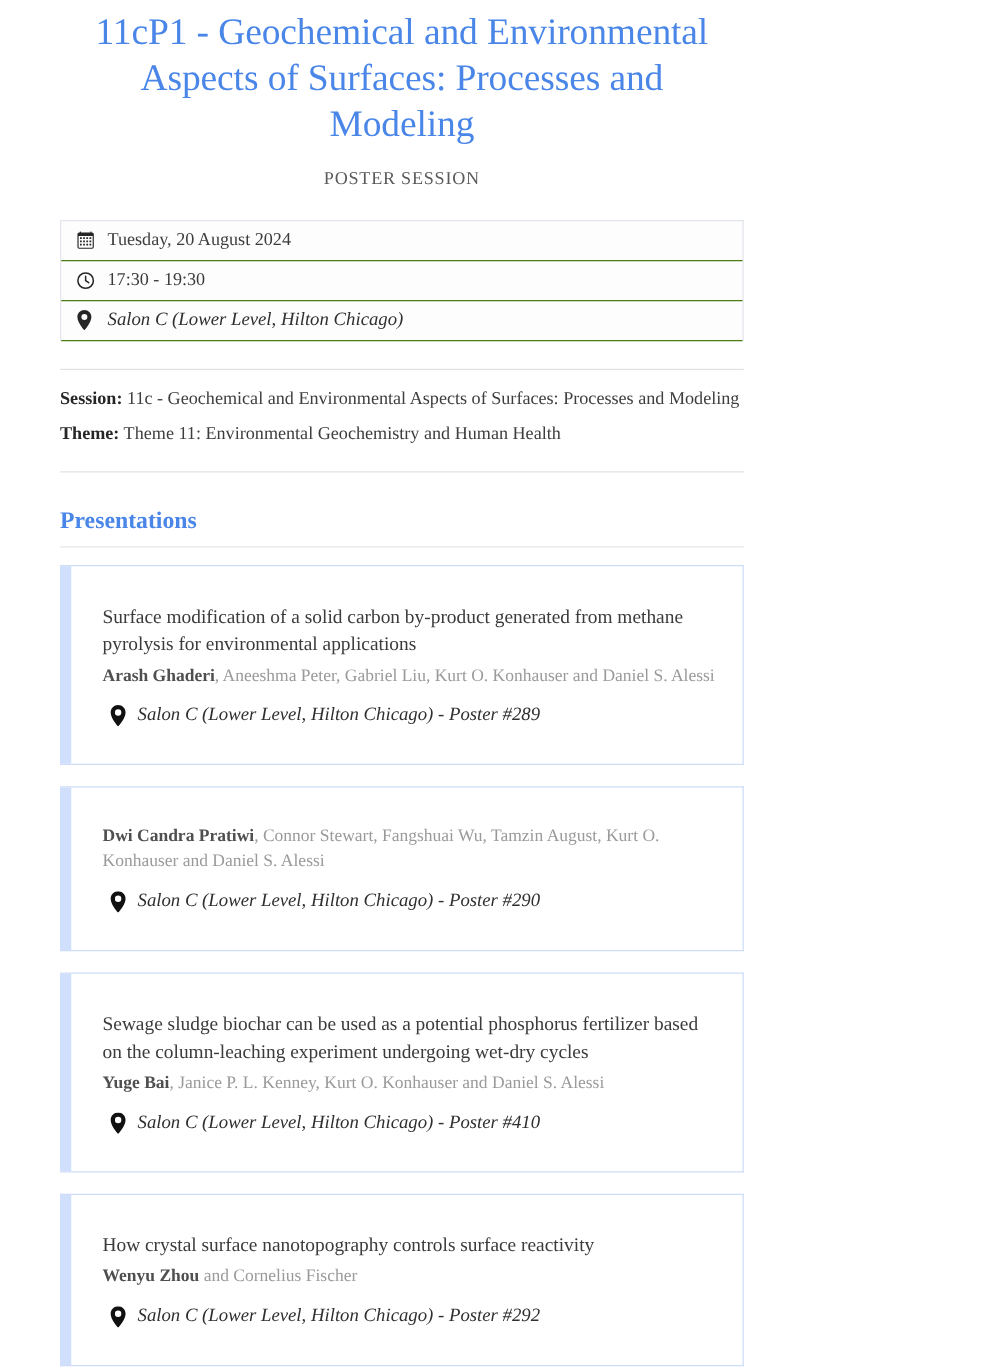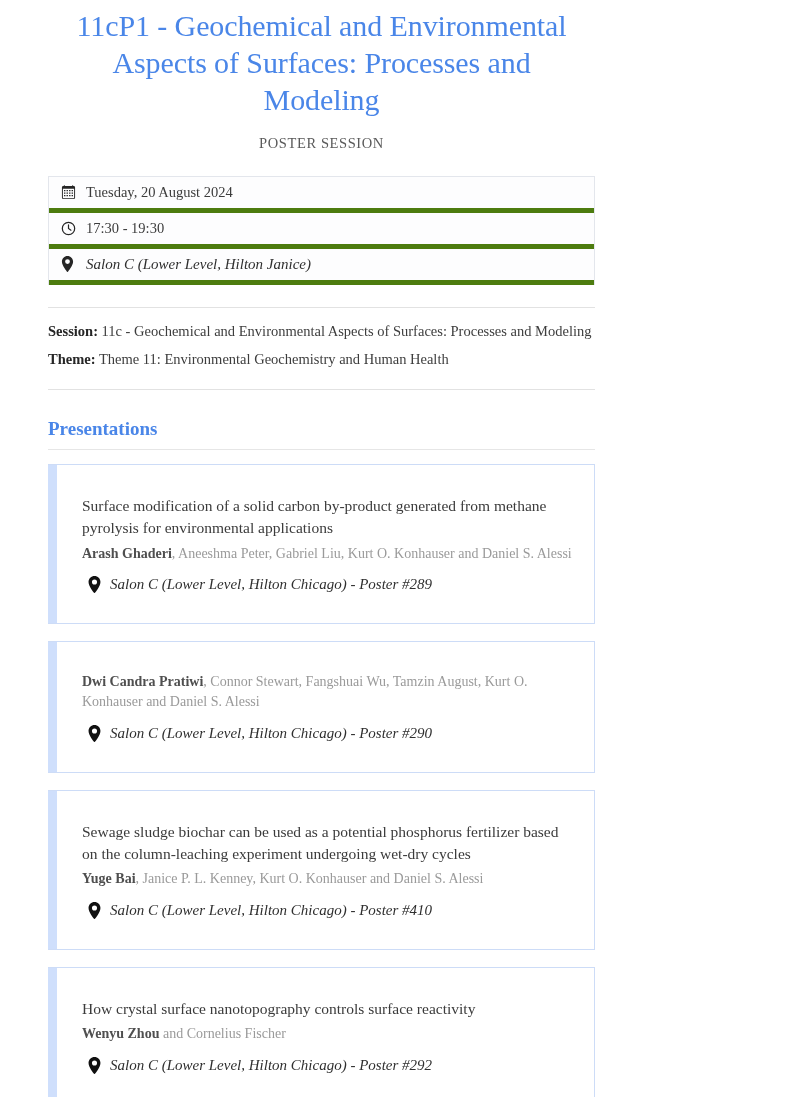--- a/index.html
+++ b/index.html
@@ -48,21 +48,21 @@
   .info-table {
     margin: 24px 0 0 0;
     width: 100%;
     border: 1px solid #e3e6ec;
     border-bottom: none;
     background: #fdfdfe;
   }
   .info-row {
     display: flex;
     align-items: center;
-    border-bottom: 5px solid #4d7c0f;
+    border-bottom: 1px solid #4d7c0f;
     padding: 7px 12px;
     min-height: 29px;
     font-size: 14.5px;
     color: #3c3c3c;
   }
   .info-row .ico {
     width: 22px;
     flex: 0 0 22px;
     display: flex;
     align-items: center;
@@ -192,21 +192,21 @@
         </span>
         <span class="txt">17:30 - 19:30</span>
       </div>
 
       <div class="info-row venue">
         <span class="ico">
           <svg width="13" height="16" viewBox="0 0 12 16" fill="currentColor" aria-hidden="true">
             <path d="M6 0C2.9 0 .4 2.5.4 5.6c0 4.2 5 10 5.2 10.2a.5.5 0 0 0 .8 0C6.6 15.6 11.6 9.8 11.6 5.6 11.6 2.5 9.1 0 6 0zm0 8a2.4 2.4 0 1 1 0-4.8A2.4 2.4 0 0 1 6 8z"></path>
           </svg>
         </span>
-        <span class="txt">Salon C (Lower Level, Hilton Janice)</span>
+        <span class="txt">Salon C (Lower Level, Hilton Chicago)</span>
       </div>
 
     </div>
 
     <hr class="rule">
 
     <div class="meta">
       <p class="meta-line">
         <b>Session:</b>
         <span>11c - Geochemical and Environmental Aspects of Surfaces: Processes and Modeling</span>

